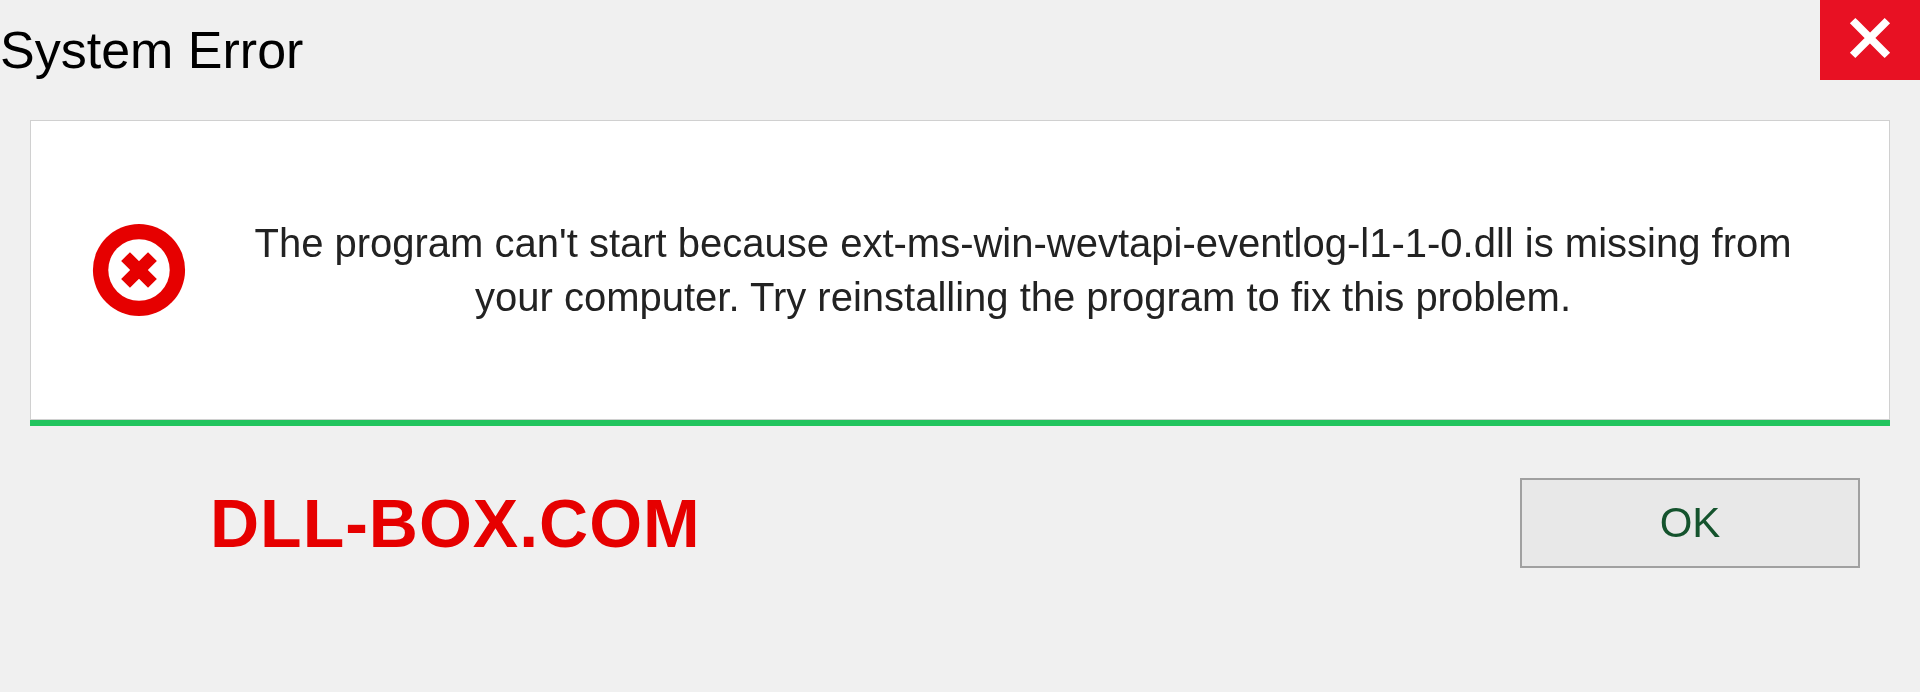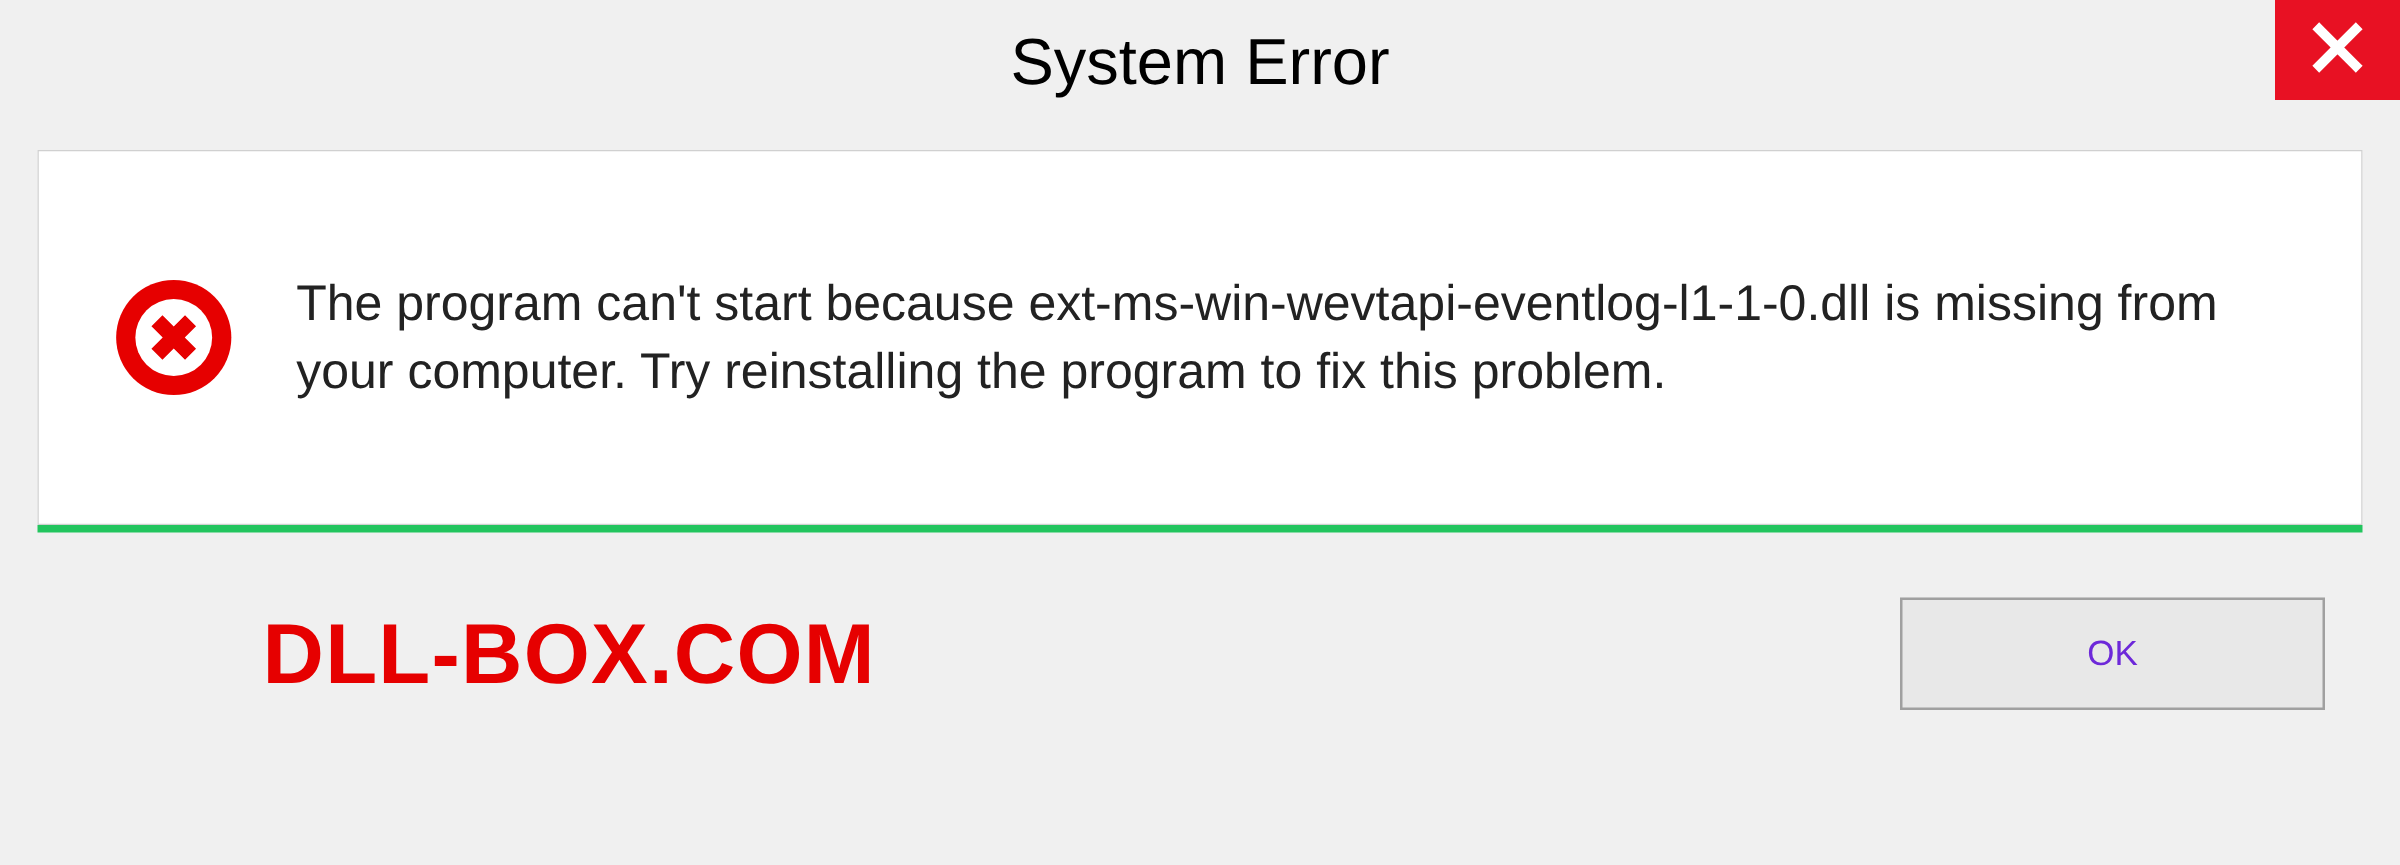--- a/index.html
+++ b/index.html
@@ -12,21 +12,20 @@
       height: 692px;
       background: #f0f0f0;
       font-family: "Segoe UI", Tahoma, Arial, sans-serif;
       position: relative;
       overflow: hidden;
     }
     .title-bar {
       height: 100px;
       display: flex;
       align-items: center;
-      justify-content: center;
       position: relative;
       background: #f0f0f0;
     }
     .title-text {
       font-size: 52px;
       font-weight: 400;
       color: #000;
     }
     .close-button {
       position: absolute;
@@ -61,20 +60,21 @@
     }
     .error-icon svg {
       width: 100%;
       height: 100%;
     }
     .message-text {
       font-size: 40px;
       line-height: 1.35;
       color: #222;
       font-weight: 400;
+      text-align: center;
     }
     .footer-bar {
       margin: 0 30px;
       height: 200px;
       display: flex;
       align-items: center;
       justify-content: space-between;
       padding: 0 30px 0 180px;
       border-top: 6px solid #22c55e;
     }
@@ -83,22 +83,22 @@
       font-weight: 800;
       color: #e60000;
       letter-spacing: 1px;
       font-family: Arial, "Arial Black", sans-serif;
     }
     .ok-button {
       width: 340px;
       height: 90px;
       background: #e8e8e8;
       border: 2px solid #a0a0a0;
-      font-size: 28px;
-      color: #6d28d9;
+      font-size: 42px;
+      color: #14532d;
       display: flex;
       align-items: center;
       justify-content: center;
       cursor: pointer;
       font-family: "Segoe UI", Tahoma, Arial, sans-serif;
     }
   </style>
 </head>
 <body>
 

